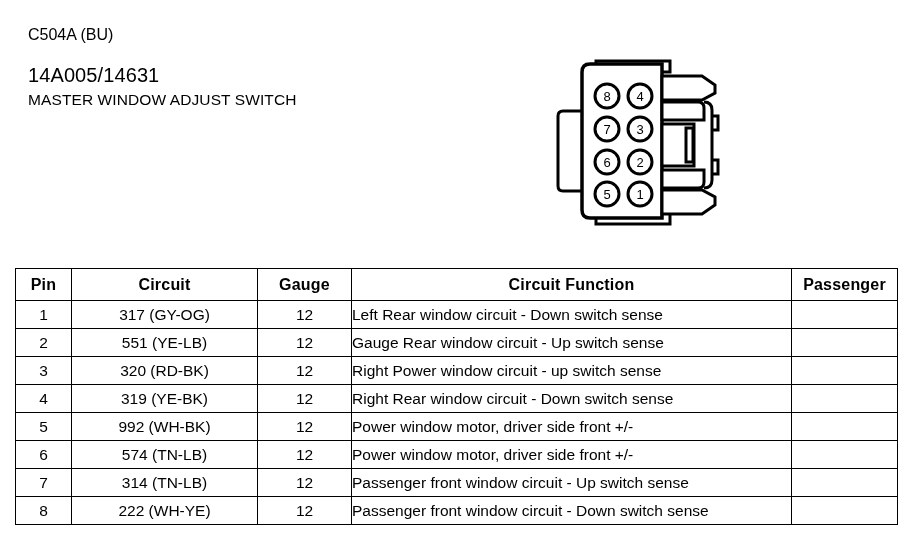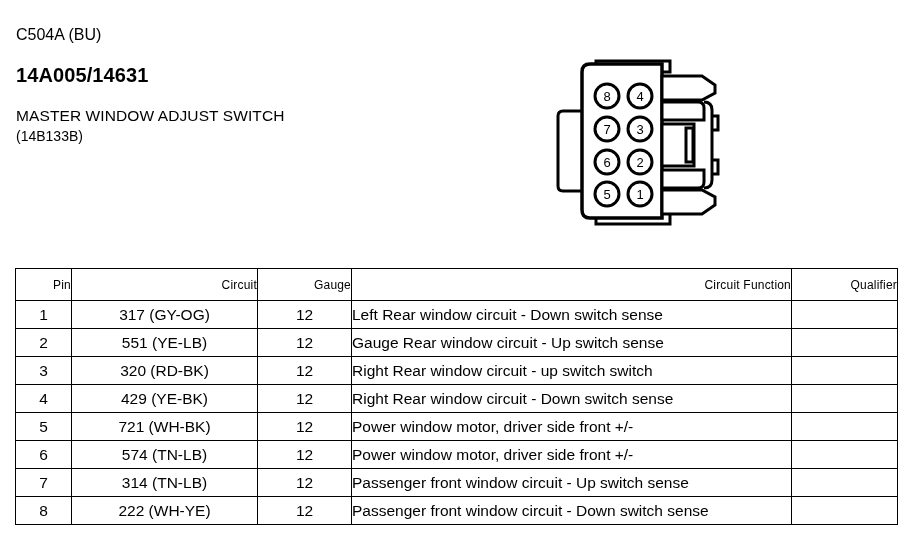--- a/index.html
+++ b/index.html
@@ -12,36 +12,36 @@
     height: 544px;
     position: relative;
     font-family: "Liberation Sans", sans-serif;
     color: #000000;
     overflow: hidden;
   }
 
   
   #header-block {
     position: absolute;
-    left: 16px;
+    left: 28px;
     top: 26px;
     width: 420px;
   }
   #part-number {
     font-size: 20px;
-    font-weight: bold;
+    font-weight: normal;
     letter-spacing: 0.1px;
     margin-top: 20px;
     line-height: 1.1;
   }
   #component-name {
     font-size: 15.5px;
     font-weight: normal;
     letter-spacing: 0.1px;
-    margin-top: 21px;
+    margin-top: 5px;
     line-height: 1.15;
   }
   #component-ref {
     font-size: 14px;
     font-weight: normal;
     margin-top: 3px;
     line-height: 1.15;
   }
 
   
@@ -74,23 +74,23 @@
   }
   #pin-table th,
   #pin-table td {
     border: 1.6px solid #000;
     padding: 0;
     height: 27px;
     vertical-align: middle;
   }
   #pin-table thead th {
     height: 31px;
-    font-size: 12px;
-    font-weight: normal;
-    text-align: right;
+    font-size: 16px;
+    font-weight: bold;
+    text-align: center;
     letter-spacing: 0.2px;
   }
   .col-pin      { width: 56px; }
   .col-circuit  { width: 186px; }
   .col-gauge    { width: 94px; }
   .col-function { width: 440px; }
   .col-qualifier{ width: 106px; }
 
   td.cell-pin,
   td.cell-circuit,
@@ -109,21 +109,20 @@
     font-size: 15.5px;
   }
 </style>
 </head>
 <body>
 
 <div id="header-block">
   <div>C504A (BU)</div>
   <div id="part-number">14A005/14631</div>
   <div id="component-name">MASTER WINDOW ADJUST SWITCH</div>
-  <div id="component-ref">(14B133B)</div>
 </div>
 
 <div id="connector-illustration">
   <svg width="210" height="195" viewBox="0 0 210 195" xmlns="http://www.w3.org/2000/svg">
 
     <path d="M 6 58 L 6 128 Q 6 133 11 133 L 34 133 L 34 53 L 11 53 Q 6 53 6 58 Z" fill="#ffffff" stroke="#000" stroke-width="3"></path>
 
     <path d="M 44 3 L 118 3 L 118 14 L 44 14 Z" fill="#ffffff" stroke="#000" stroke-width="3"></path>
 
     <path d="M 44 154 L 118 154 L 118 166 L 44 166 Z" fill="#ffffff" stroke="#000" stroke-width="3"></path>
@@ -179,21 +178,21 @@
     <col class="col-gauge">
     <col class="col-function">
     <col class="col-qualifier">
   </colgroup>
   <thead>
     <tr>
       <th>Pin</th>
       <th>Circuit</th>
       <th>Gauge</th>
       <th>Circuit Function</th>
-      <th>Qualifier</th>
+      <th>Passenger</th>
     </tr>
   </thead>
   <tbody id="pin-table-body">
 
   <tr>
         <td class="cell-pin">1</td>
         <td class="cell-circuit">317 (GY-OG)</td>
         <td class="cell-gauge">12</td>
         <td class="cell-function">Left Rear window circuit - Down switch sense</td>
         <td class="cell-qualifier"></td>
@@ -202,33 +201,33 @@
         <td class="cell-pin">2</td>
         <td class="cell-circuit">551 (YE-LB)</td>
         <td class="cell-gauge">12</td>
         <td class="cell-function">Gauge Rear window circuit - Up switch sense</td>
         <td class="cell-qualifier"></td>
       </tr>
       <tr>
         <td class="cell-pin">3</td>
         <td class="cell-circuit">320 (RD-BK)</td>
         <td class="cell-gauge">12</td>
-        <td class="cell-function">Right Rear window circuit - up switch switch</td>
+        <td class="cell-function">Right Power window circuit - up switch sense</td>
         <td class="cell-qualifier"></td>
       </tr>
       <tr>
         <td class="cell-pin">4</td>
-        <td class="cell-circuit">429 (YE-BK)</td>
+        <td class="cell-circuit">319 (YE-BK)</td>
         <td class="cell-gauge">12</td>
         <td class="cell-function">Right Rear window circuit - Down switch sense</td>
         <td class="cell-qualifier"></td>
       </tr>
       <tr>
         <td class="cell-pin">5</td>
-        <td class="cell-circuit">721 (WH-BK)</td>
+        <td class="cell-circuit">992 (WH-BK)</td>
         <td class="cell-gauge">12</td>
         <td class="cell-function">Power window motor, driver side front +/-</td>
         <td class="cell-qualifier"></td>
       </tr>
       <tr>
         <td class="cell-pin">6</td>
         <td class="cell-circuit">574 (TN-LB)</td>
         <td class="cell-gauge">12</td>
         <td class="cell-function">Power window motor, driver side front +/-</td>
         <td class="cell-qualifier"></td>

